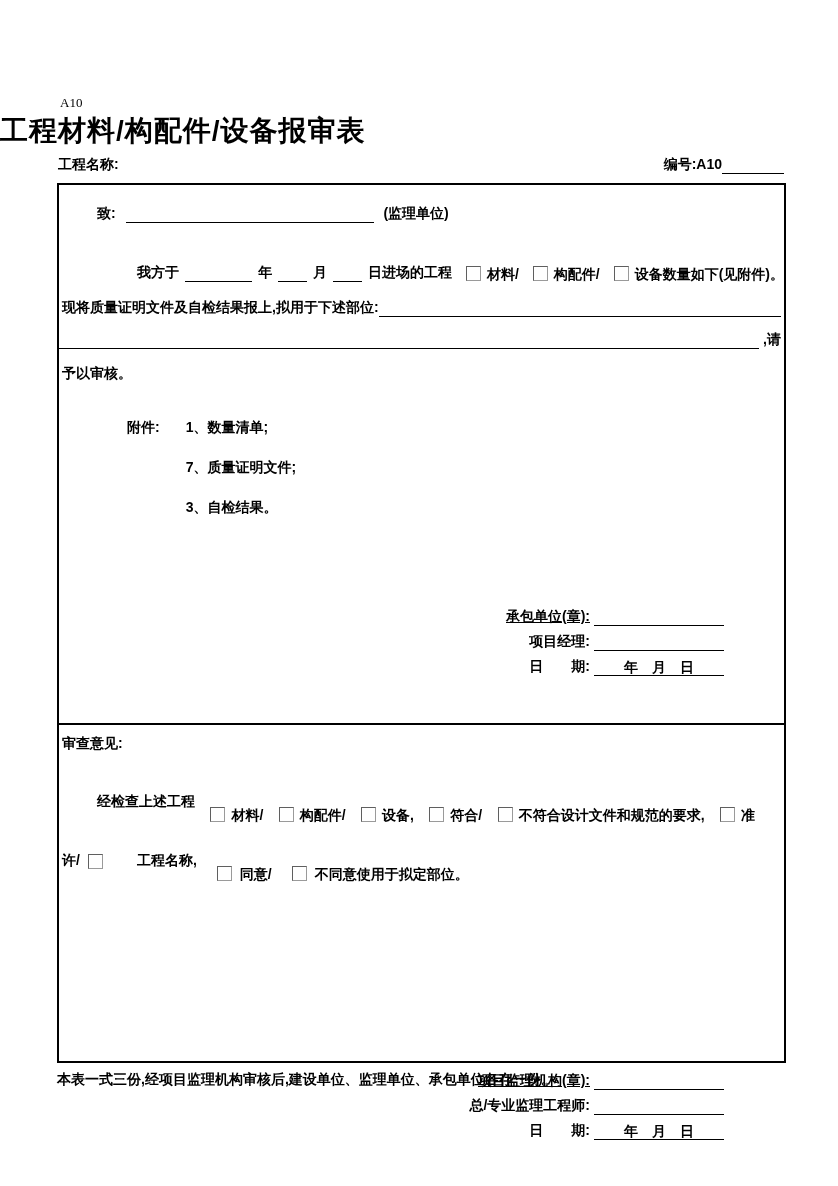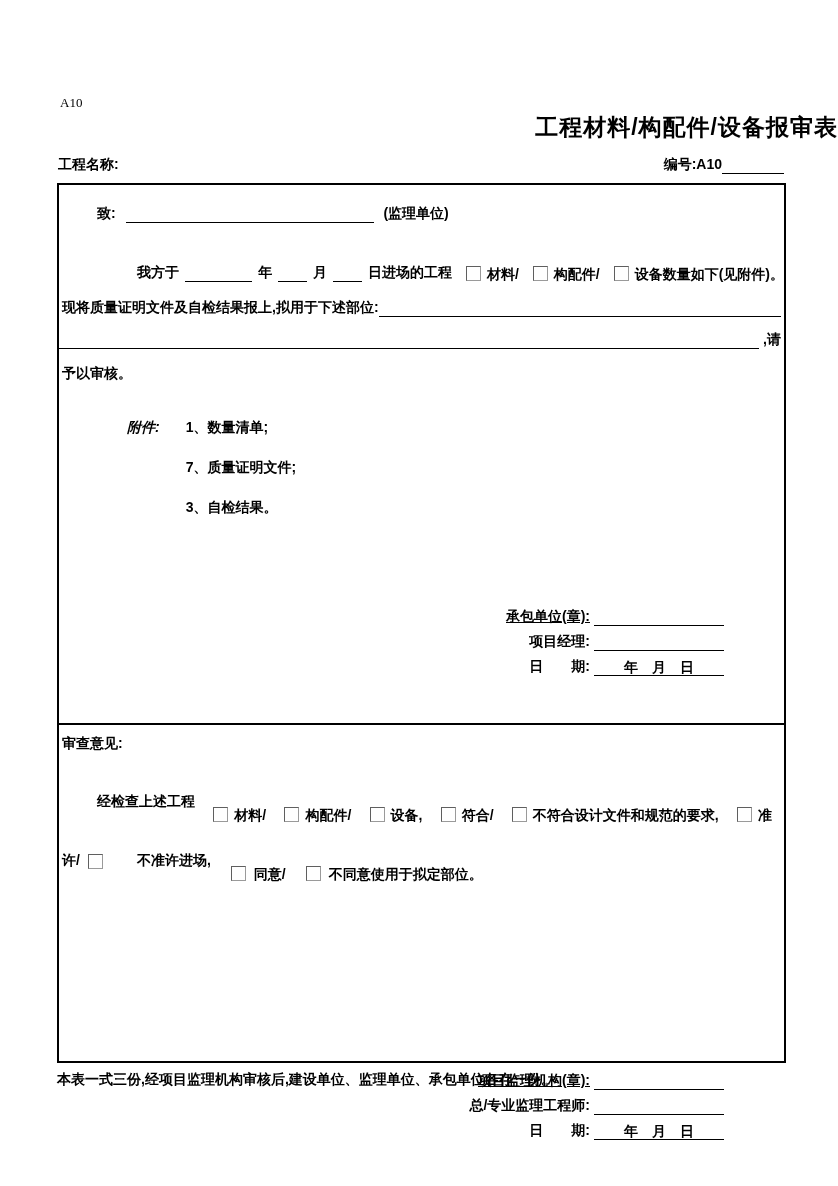--- a/index.html
+++ b/index.html
@@ -14,22 +14,22 @@
     overflow:hidden;
     border-radius:8px;
   }
   .form-code {
     position:absolute; left:60px; top:95px;
     font-size:13px; font-weight:normal;
     font-family:"Liberation Serif", serif;
   }
   .title {
     position:absolute; left:0; right:0; top:112px;
-    text-align:right;
-    font-size:23px; font-weight:bold; letter-spacing:1px;
+    text-align:left;
+    font-size:28px; font-weight:bold; letter-spacing:1px;
   }
   .meta-row {
     position:absolute; left:58px; top:156px; width:726px;
     display:flex; justify-content:space-between; align-items:center;
   }
   .meta-right { display:flex; align-items:flex-end; }
   .box {
     position:absolute; left:57px; top:183px;
     width:729px; height:880px;
     border:2px solid #000;
@@ -66,34 +66,34 @@
   .row-to { margin:20px 0 0 38px; }
   .row-to .uline { margin:0 6px; }
   .row-arrival { margin:13px 0 0 78px; display:flex; align-items:flex-end; white-space:pre; }
   .row-arrival .uline { margin:0 6px; }
   .row-arrival .cbgroup { align-self:center; margin-left:14px; position:relative; top:2px; }
   .row-submit { margin:17px 3px 0 3px; display:flex; align-items:flex-end; }
   .row-continue { margin:14px 3px 0 0; display:flex; align-items:flex-end; }
   .row-continue .please { white-space:pre; margin-left:4px; }
   .row-audit { margin:16px 0 0 3px; }
   .attach-block { margin:36px 0 0 68px; display:flex; }
-  .attach-label { margin-right:26px;font-style:italic; }
+  .attach-label { margin-right:26px; }
   .attach-items > div { margin-bottom:22px; }
   .attach-items > div:last-child { margin-bottom:0; }
   .sig-block { margin-top:90px; padding-right:60px; }
   .sig-block.second { position:absolute; left:0; right:0; top:246px; }
   .sig-row {
     display:flex; justify-content:flex-end; align-items:flex-end;
     margin-top:6px; height:19px;
   }
   .sig-row:first-child { margin-top:0;text-decoration:underline; }
   .sig-row .label { white-space:pre; margin-right:4px; }
   .review-heading { margin:10px 0 0 3px; }
   .review-line1 {
-    margin:26px 0 0 0; padding:0 12px 0 38px;
+    margin:26px 0 0 0; padding:0 29px 0 38px;
     display:flex; justify-content:space-between; align-items:center;
   }
   .review-line2 { margin:13px 0 0 3px; display:flex; align-items:center; }
   .review-line2 .cb { margin:0 8px; }
   .review-line2 .gap-lg { margin-left:26px; }
   .review-line2 .cbgroup { margin-left:12px; }
   .footer-note { position:absolute; left:57px; top:1071px; }
 </style>
 </head>
 <body>
@@ -210,21 +210,21 @@
         </span>
         <span class="cbgroup">
           <span class="cb"></span>
           <span>准</span>
         </span>
       </div>
 
       <div class="review-line2">
         <span>许/</span>
         <span class="cb"></span>
-        <span class="gap-lg">不准许进场,</span>
+        <span class="gap-lg">工程名称,</span>
         <span class="cbgroup">
           <span class="cb"></span>
           <span>同意/</span>
         </span>
         <span class="cbgroup">
           <span class="cb"></span>
           <span>不同意使用于拟定部位。</span>
         </span>
       </div>
 

